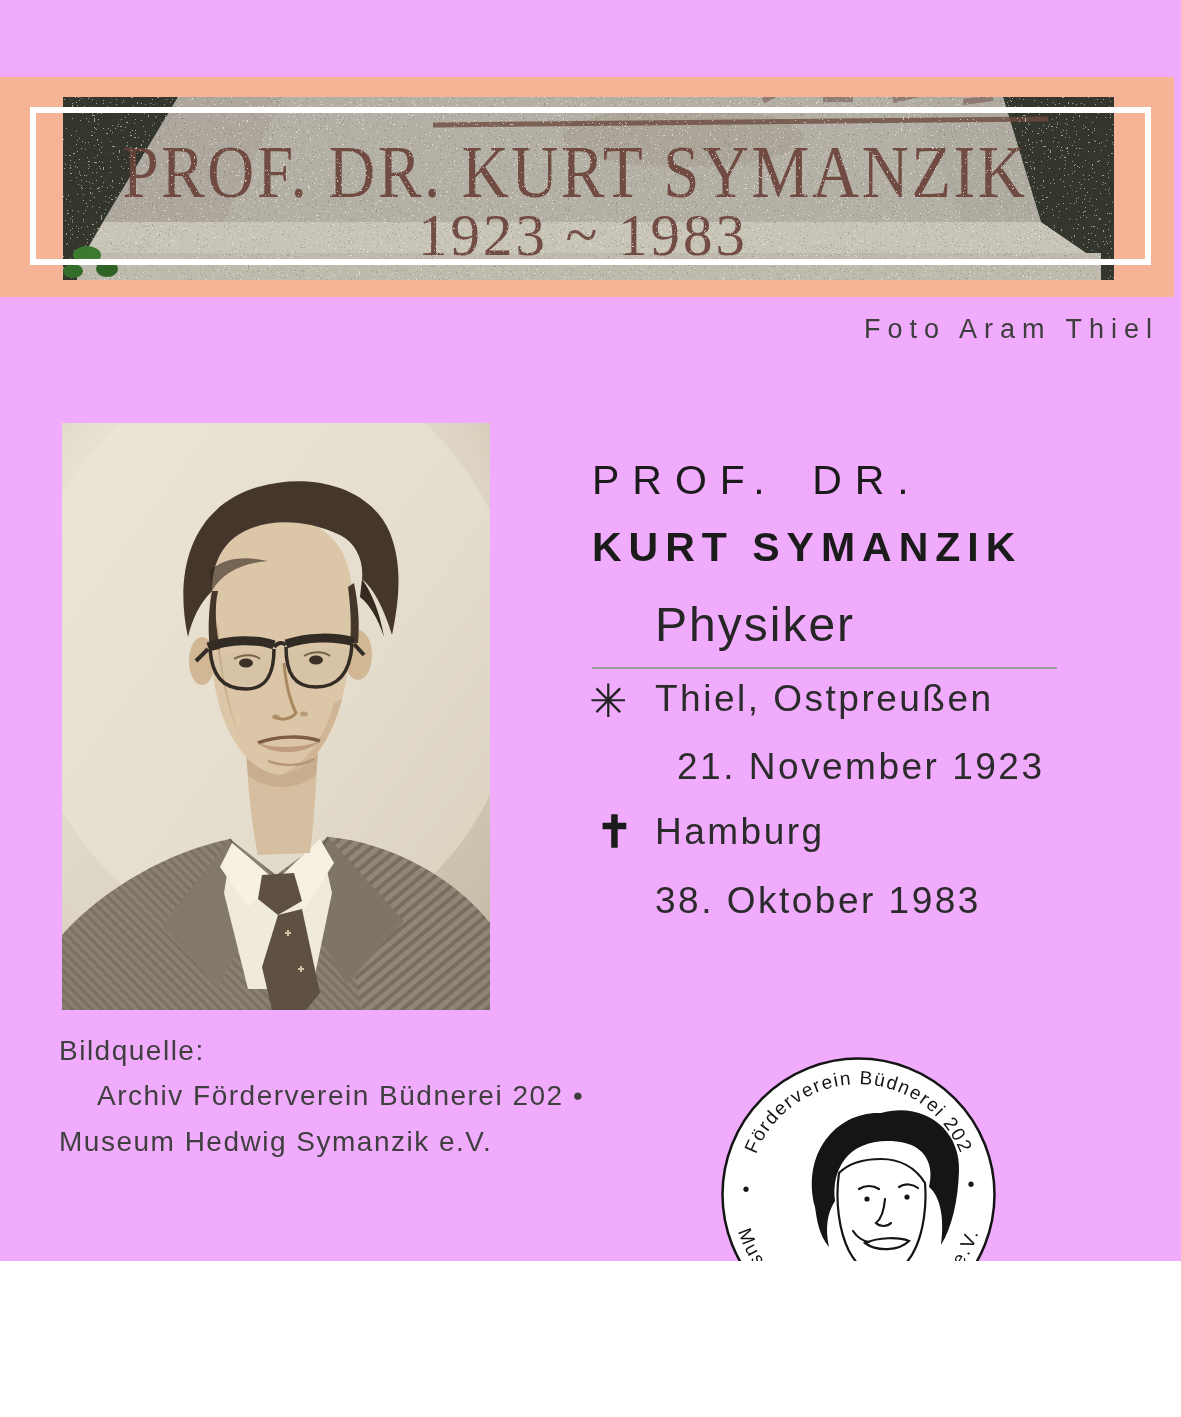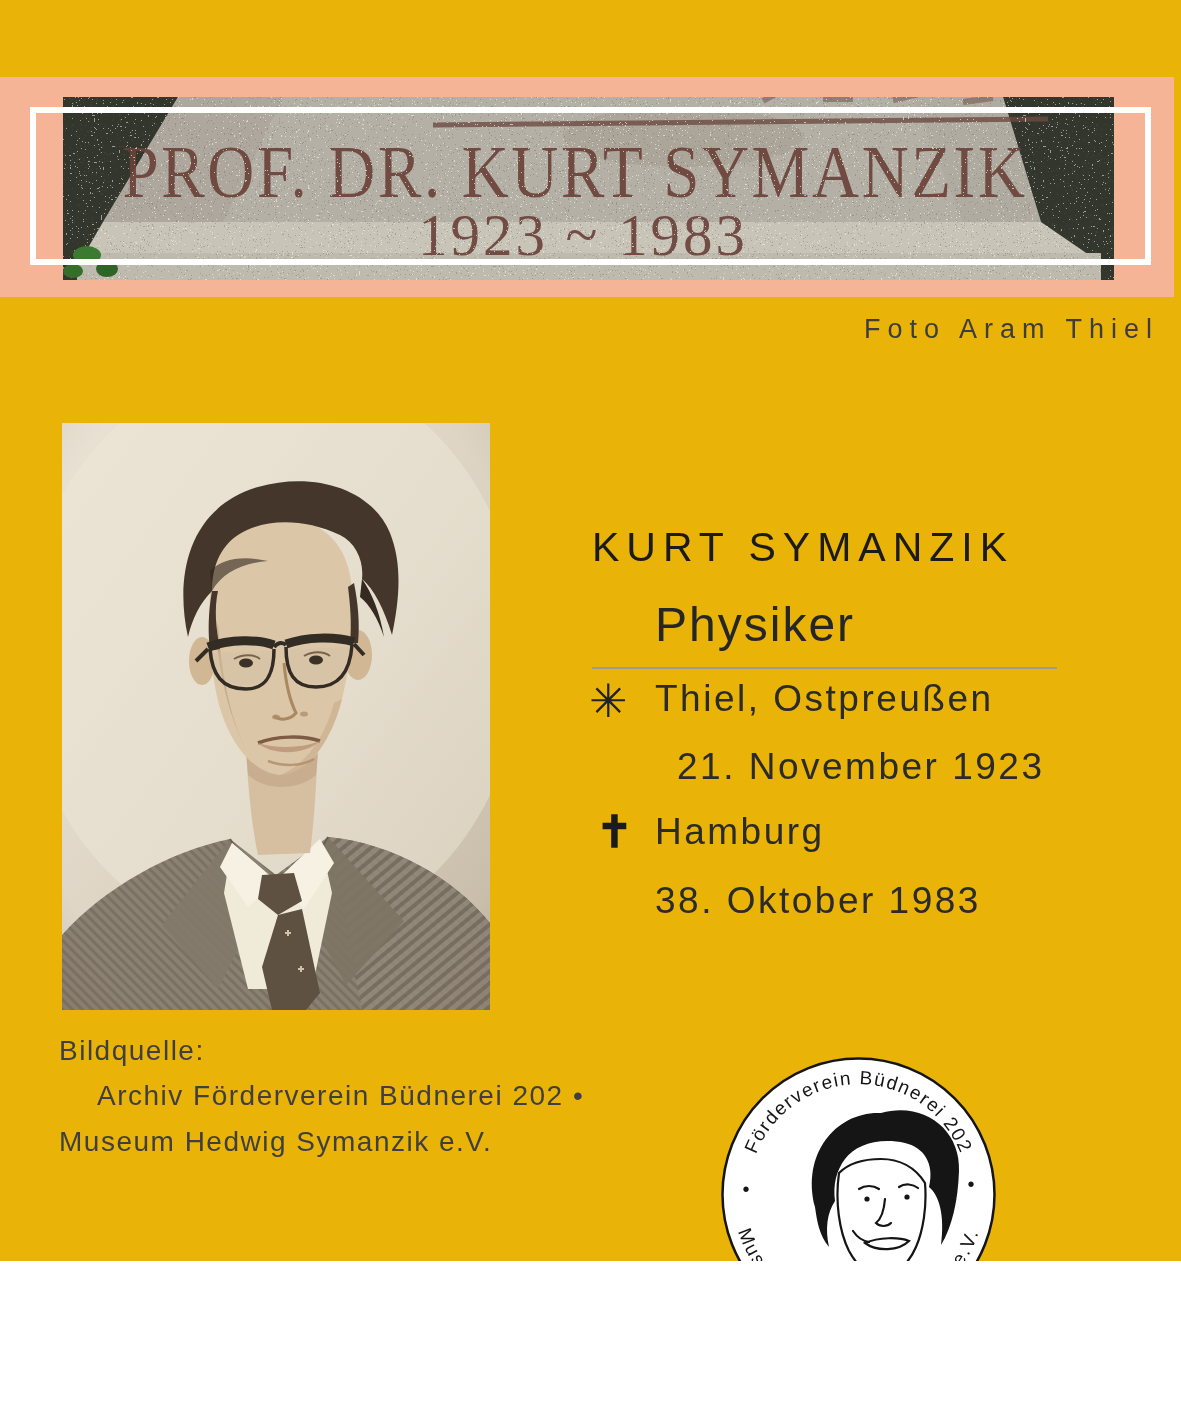--- a/index.html
+++ b/index.html
@@ -1,31 +1,31 @@
 <!DOCTYPE html>
 <html><head>
 <meta charset="utf-8">
 <style>
   html,body{margin:0;padding:0;background:#ffffff;}
-  .page{position:relative;width:1181px;height:1261px;background:#eab308;overflow:hidden;
+  .page{position:relative;width:1181px;height:1261px;background:#f0abfc;overflow:hidden;
         font-family:"Liberation Sans",sans-serif;}
 
   
   .band{position:absolute;left:0;top:77px;width:1174px;height:220px;}
   .stone{position:absolute;left:63px;top:97px;width:1051px;height:183px;display:block;}
   .frame{position:absolute;left:30px;top:107px;width:1121px;height:158px;
          border:6px solid #ffffff;box-sizing:border-box;}
   .credit{position:absolute;top:314px;right:22px;font-size:27px;letter-spacing:7px;color:#3d3d3d;}
 
   
   .portrait{position:absolute;left:62px;top:423px;width:428px;height:587px;display:block;}
 
   
   .t1{position:absolute;left:592px;top:457px;font-size:41px;letter-spacing:13px;word-spacing:10px;color:#1b1b1b;white-space:nowrap;}
-  .t2{position:absolute;left:592px;top:524px;font-size:41px;letter-spacing:7px;color:#1b1b1b;white-space:nowrap;}
+  .t2{position:absolute;left:592px;top:524px;font-size:41px;letter-spacing:7px;color:#1b1b1b;white-space:nowrap;font-weight:bold;}
   .prof{position:absolute;left:655px;top:597px;font-size:48px;letter-spacing:2px;color:#262626;}
   .divider{position:absolute;left:592px;top:667px;width:465px;height:2px;background:#9b9b9b;}
   .entry{position:absolute;font-size:37px;letter-spacing:2.5px;color:#2b2b2b;white-space:nowrap;}
   .e1{left:655px;top:678px;} .e2{left:677px;top:746px;}
   .e3{left:655px;top:811px;} .e4{left:655px;top:880px;}
   .symstar{position:absolute;left:589px;top:674px;font-size:46px;color:#222222;}
   .symcross{position:absolute;left:596px;top:806px;font-size:44px;font-weight:700;color:#1b1b1b;}
 
   
   .src{position:absolute;left:59px;font-size:28px;letter-spacing:1.5px;color:#3f3f3f;white-space:nowrap;text-align:center;}
@@ -164,20 +164,21 @@
       <path d="M222,240 C224,262 228,278 234,290 C228,297 218,298 212,293" stroke="#a9895f" stroke-width="3" fill="none"></path>
       <ellipse cx="214" cy="294" rx="4" ry="2.5" fill="#a98a62" opacity="0.7"></ellipse>
       <ellipse cx="242" cy="291" rx="4" ry="2.5" fill="#a98a62" opacity="0.7"></ellipse>
       <path d="M196,320 C214,313 240,312 258,318" stroke="#7d5c43" stroke-width="3.5" fill="none"></path>
       <path d="M196,320 C214,326 242,325 258,318 C244,332 210,333 196,320 Z" fill="#c09d7e"></path>
       <path d="M206,338 C222,344 240,343 252,336" stroke="#ad8c67" stroke-width="2.5" fill="none" opacity="0.8"></path>
     </g>
     <rect width="428" height="587" fill="url(#vig)"></rect>
   </svg>
 
+  <div class="t1">PROF. DR.</div>
   <div class="t2">KURT SYMANZIK</div>
   <div class="prof">Physiker</div>
   <div class="divider"></div>
 
   <span class="symstar">✳</span>
   <div class="entry e1">Thiel, Ostpreußen</div>
   <div class="entry e2">21. November 1923</div>
 
   <span class="symcross">✝</span>
   <div class="entry e3">Hamburg</div>

